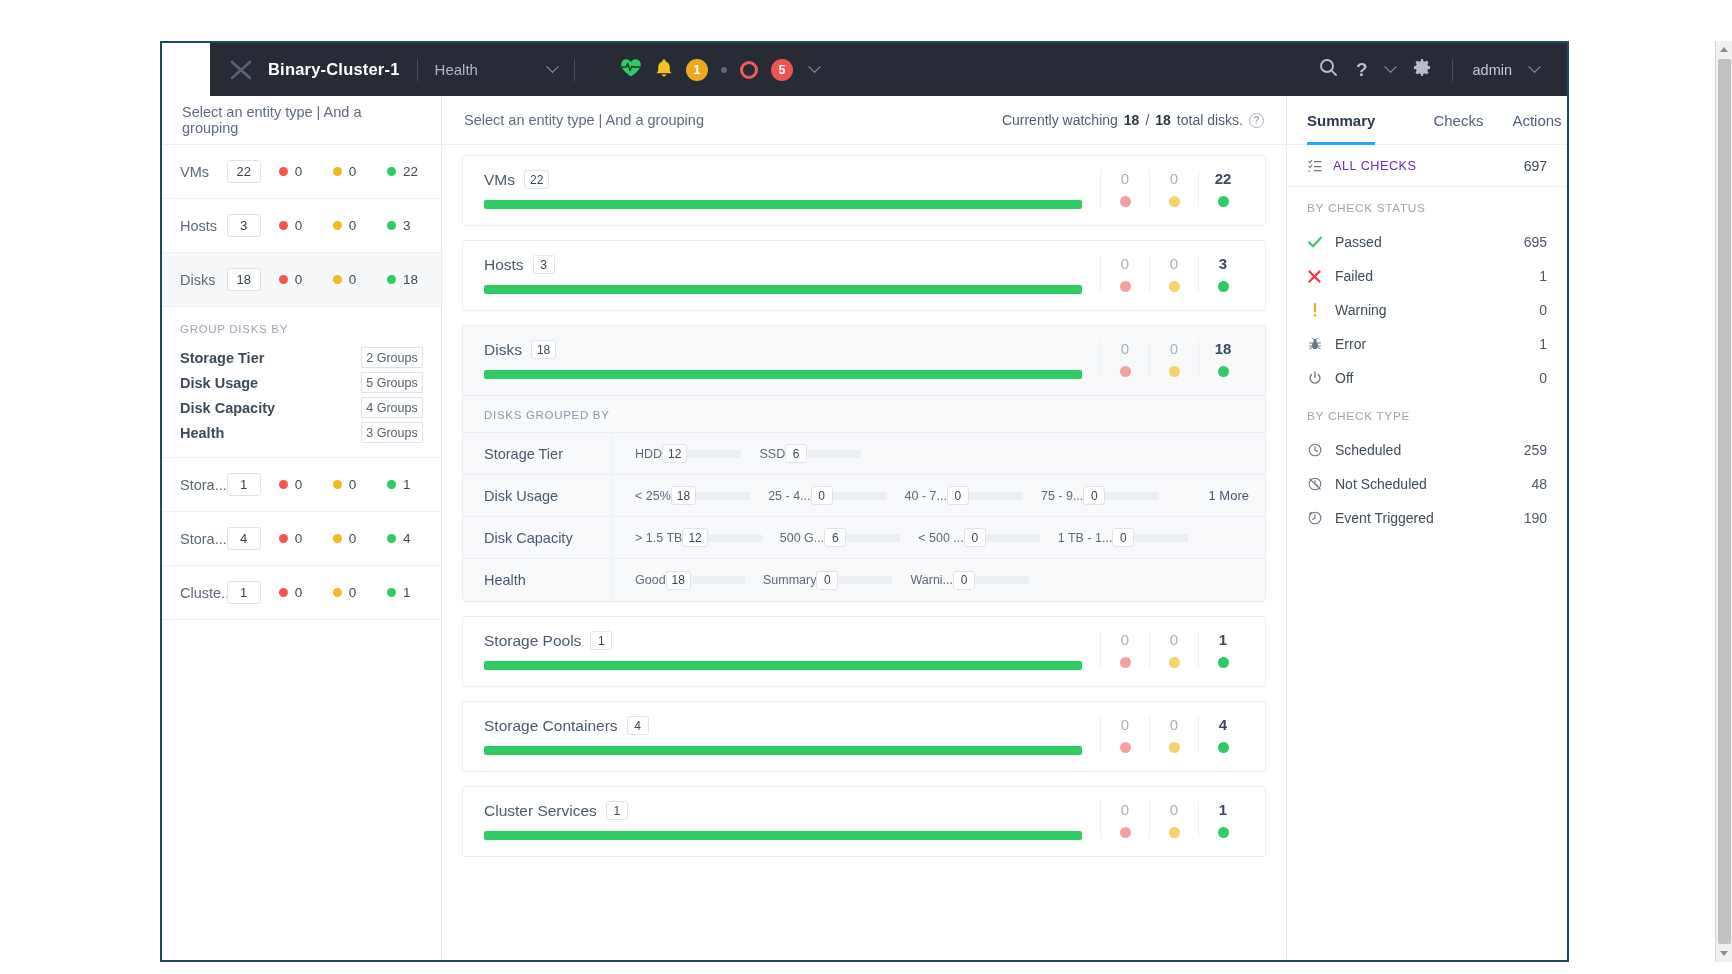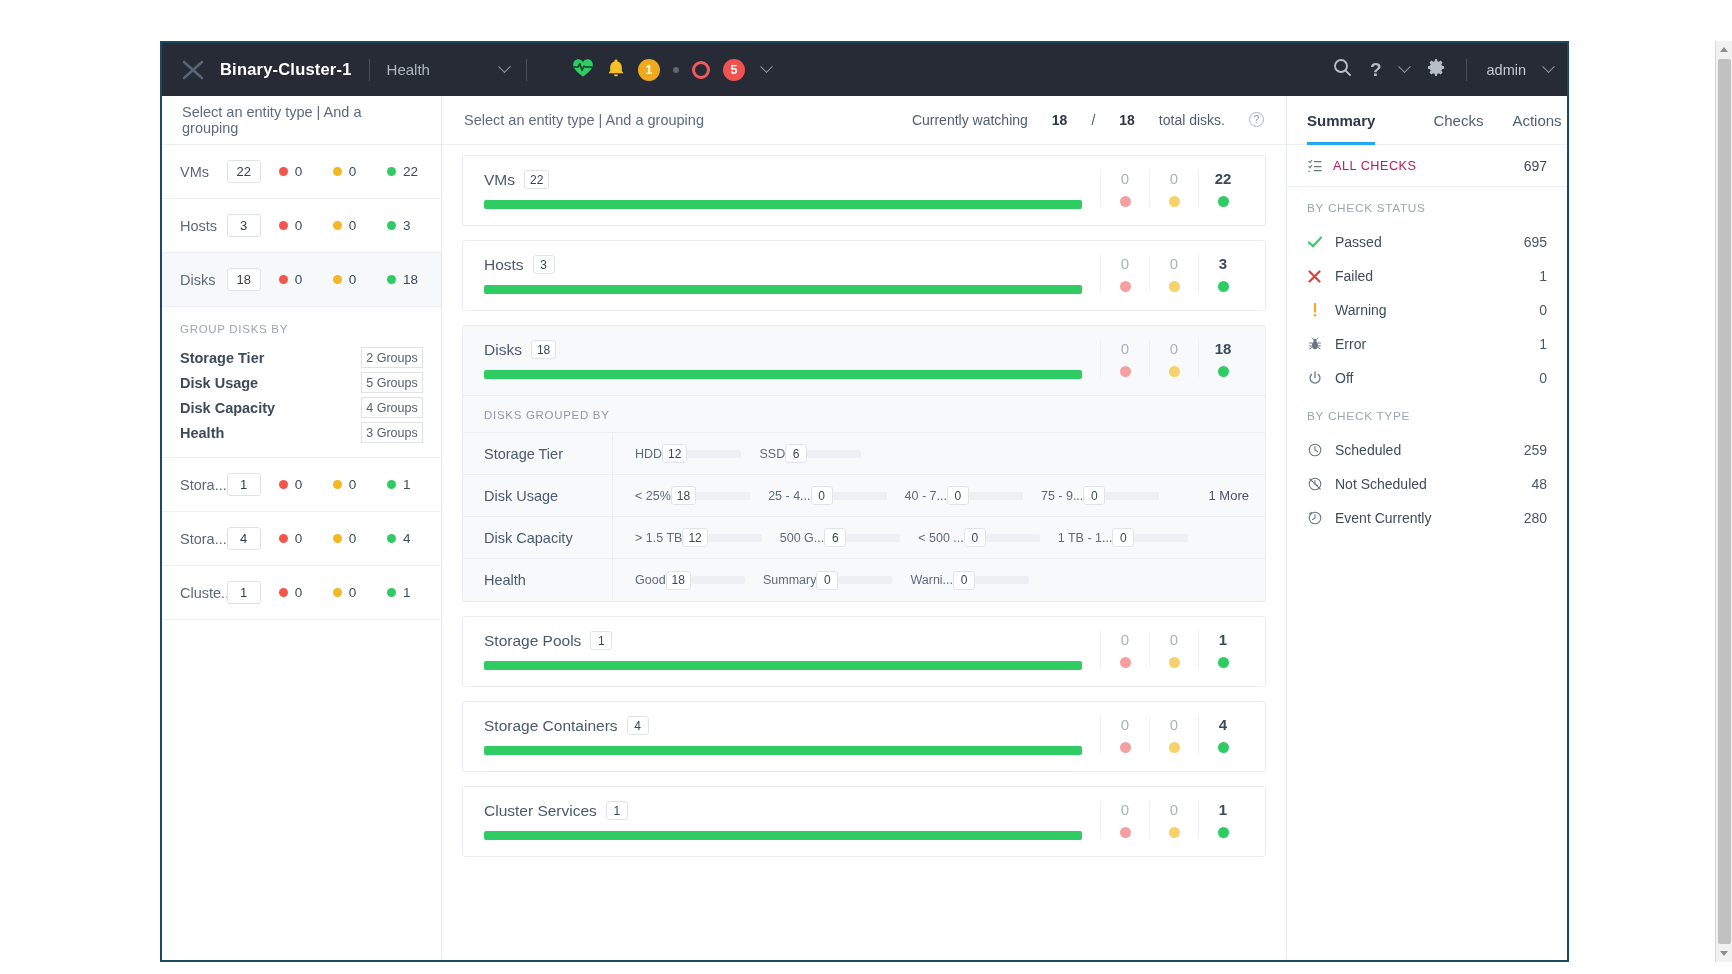--- a/index.html
+++ b/index.html
@@ -22,23 +22,24 @@
     flex-direction: column;
     overflow: hidden;
   }
 
   
   .topbar {
     height: 53px;
     background: #262b35;
     display: flex;
     align-items: center;
-    padding: 0 14px 0 18px;
+    padding: 0 28px 0 18px;
     flex: none;
     color: #cfd5de;
+    margin-left: 48px;
   }
   .logo-x { width: 26px; height: 26px; flex: none; margin-right: 14px; }
   .cluster-name {
     color: #fff; font-size: 16.5px; font-weight: bold; letter-spacing: .2px;
     white-space: nowrap;
   }
   .vdiv { width: 1px; height: 22px; background: #49505c; margin: 0 17px; flex: none; }
   .nav-label { color: #aeb6c2; font-size: 15px; }
   .chev {
     display: inline-block; width: 9px; height: 9px;
@@ -114,21 +115,21 @@
   
   .center-pane {
     flex: 1 1 auto; min-width: 0; display: flex; flex-direction: column;
     background: #fff; border-right: 1px solid #e6e9ee;
   }
   .center-head {
     height: 49px; flex: none; display: flex; align-items: center;
     padding: 0 22px; border-bottom: 1px solid #ebeef2;
   }
   .center-head .left-txt { font-size: 14.5px; color: #5c6b80; }
-  .watch-txt { font-size: 14px; color: #4e5d70; display: flex; align-items: flex-start; gap: 24px; }
+  .watch-txt { font-size: 14px; color: #4e5d70; display: flex; align-items: center; gap: 6px; }
   .watch-txt b { color: #2c3847; }
   .qmark {
     width: 15px; height: 15px; border-radius: 50%; border: 1px solid #aab3c0;
     color: #8c95a3; font-size: 10.5px; display: inline-flex;
     align-items: center; justify-content: center; line-height: 1;
   }
   .center-scroll {
     flex: 1 1 auto; overflow: hidden; padding: 10px 20px 20px 20px;
     background: #fff; position: relative;
   }
@@ -196,21 +197,21 @@
   .tab.active::after {
     content: ""; position: absolute; left: 0; right: 0; bottom: 0;
     height: 3px; background: #22a7f0;
   }
   .tab-dot { width: 3px; height: 3px; border-radius: 50%; background: #c8ced8; }
   .all-checks-row {
     height: 42px; display: flex; align-items: center; padding: 0 20px;
     border-bottom: 1px solid #ebeef2; gap: 11px;
   }
   .all-checks-row .lbl {
-    font-size: 12.7px; letter-spacing: .5px; color: #be185d; text-transform: uppercase;
+    font-size: 12.7px; letter-spacing: .5px; color: #6d28d9; text-transform: uppercase;
   }
   .all-checks-row .val { margin-left: auto; font-size: 14px; color: #3b4859; }
   .sec-title {
     font-size: 11.8px; letter-spacing: .7px; color: #9aa5b4;
     text-transform: uppercase; padding: 14px 20px 10px 20px;
   }
   .kv-row {
     height: 34px; display: flex; align-items: center; padding: 0 20px; gap: 13px;
     font-size: 14px; color: #3f4c5c;
   }
@@ -788,22 +789,22 @@
               <span class="val">48</span>
             </div>
             <div class="kv-row">
               <span class="ico">
                 <svg width="14" height="14" viewBox="0 0 14 14">
                   <circle cx="7" cy="7" r="5.8" stroke="#6b7684" stroke-width="1.1" fill="none"></circle>
                   <path d="M7 3.6 V7.2 L4.4 8.6" stroke="#6b7684" stroke-width="1.1" fill="none" stroke-linecap="round"></path>
                   <path d="M1.5 3 L3.4 1.4" stroke="#6b7684" stroke-width="1.1" stroke-linecap="round"></path>
                 </svg>
               </span>
-              <span>Event Currently</span>
-              <span class="val">280</span>
+              <span>Event Triggered</span>
+              <span class="val">190</span>
             </div>
           </div>
       </div>
 
     </div>
   </div>
 
   <div class="scrollbar">
     <div class="sb-arrow">
         <span class="tri-up"></span>

